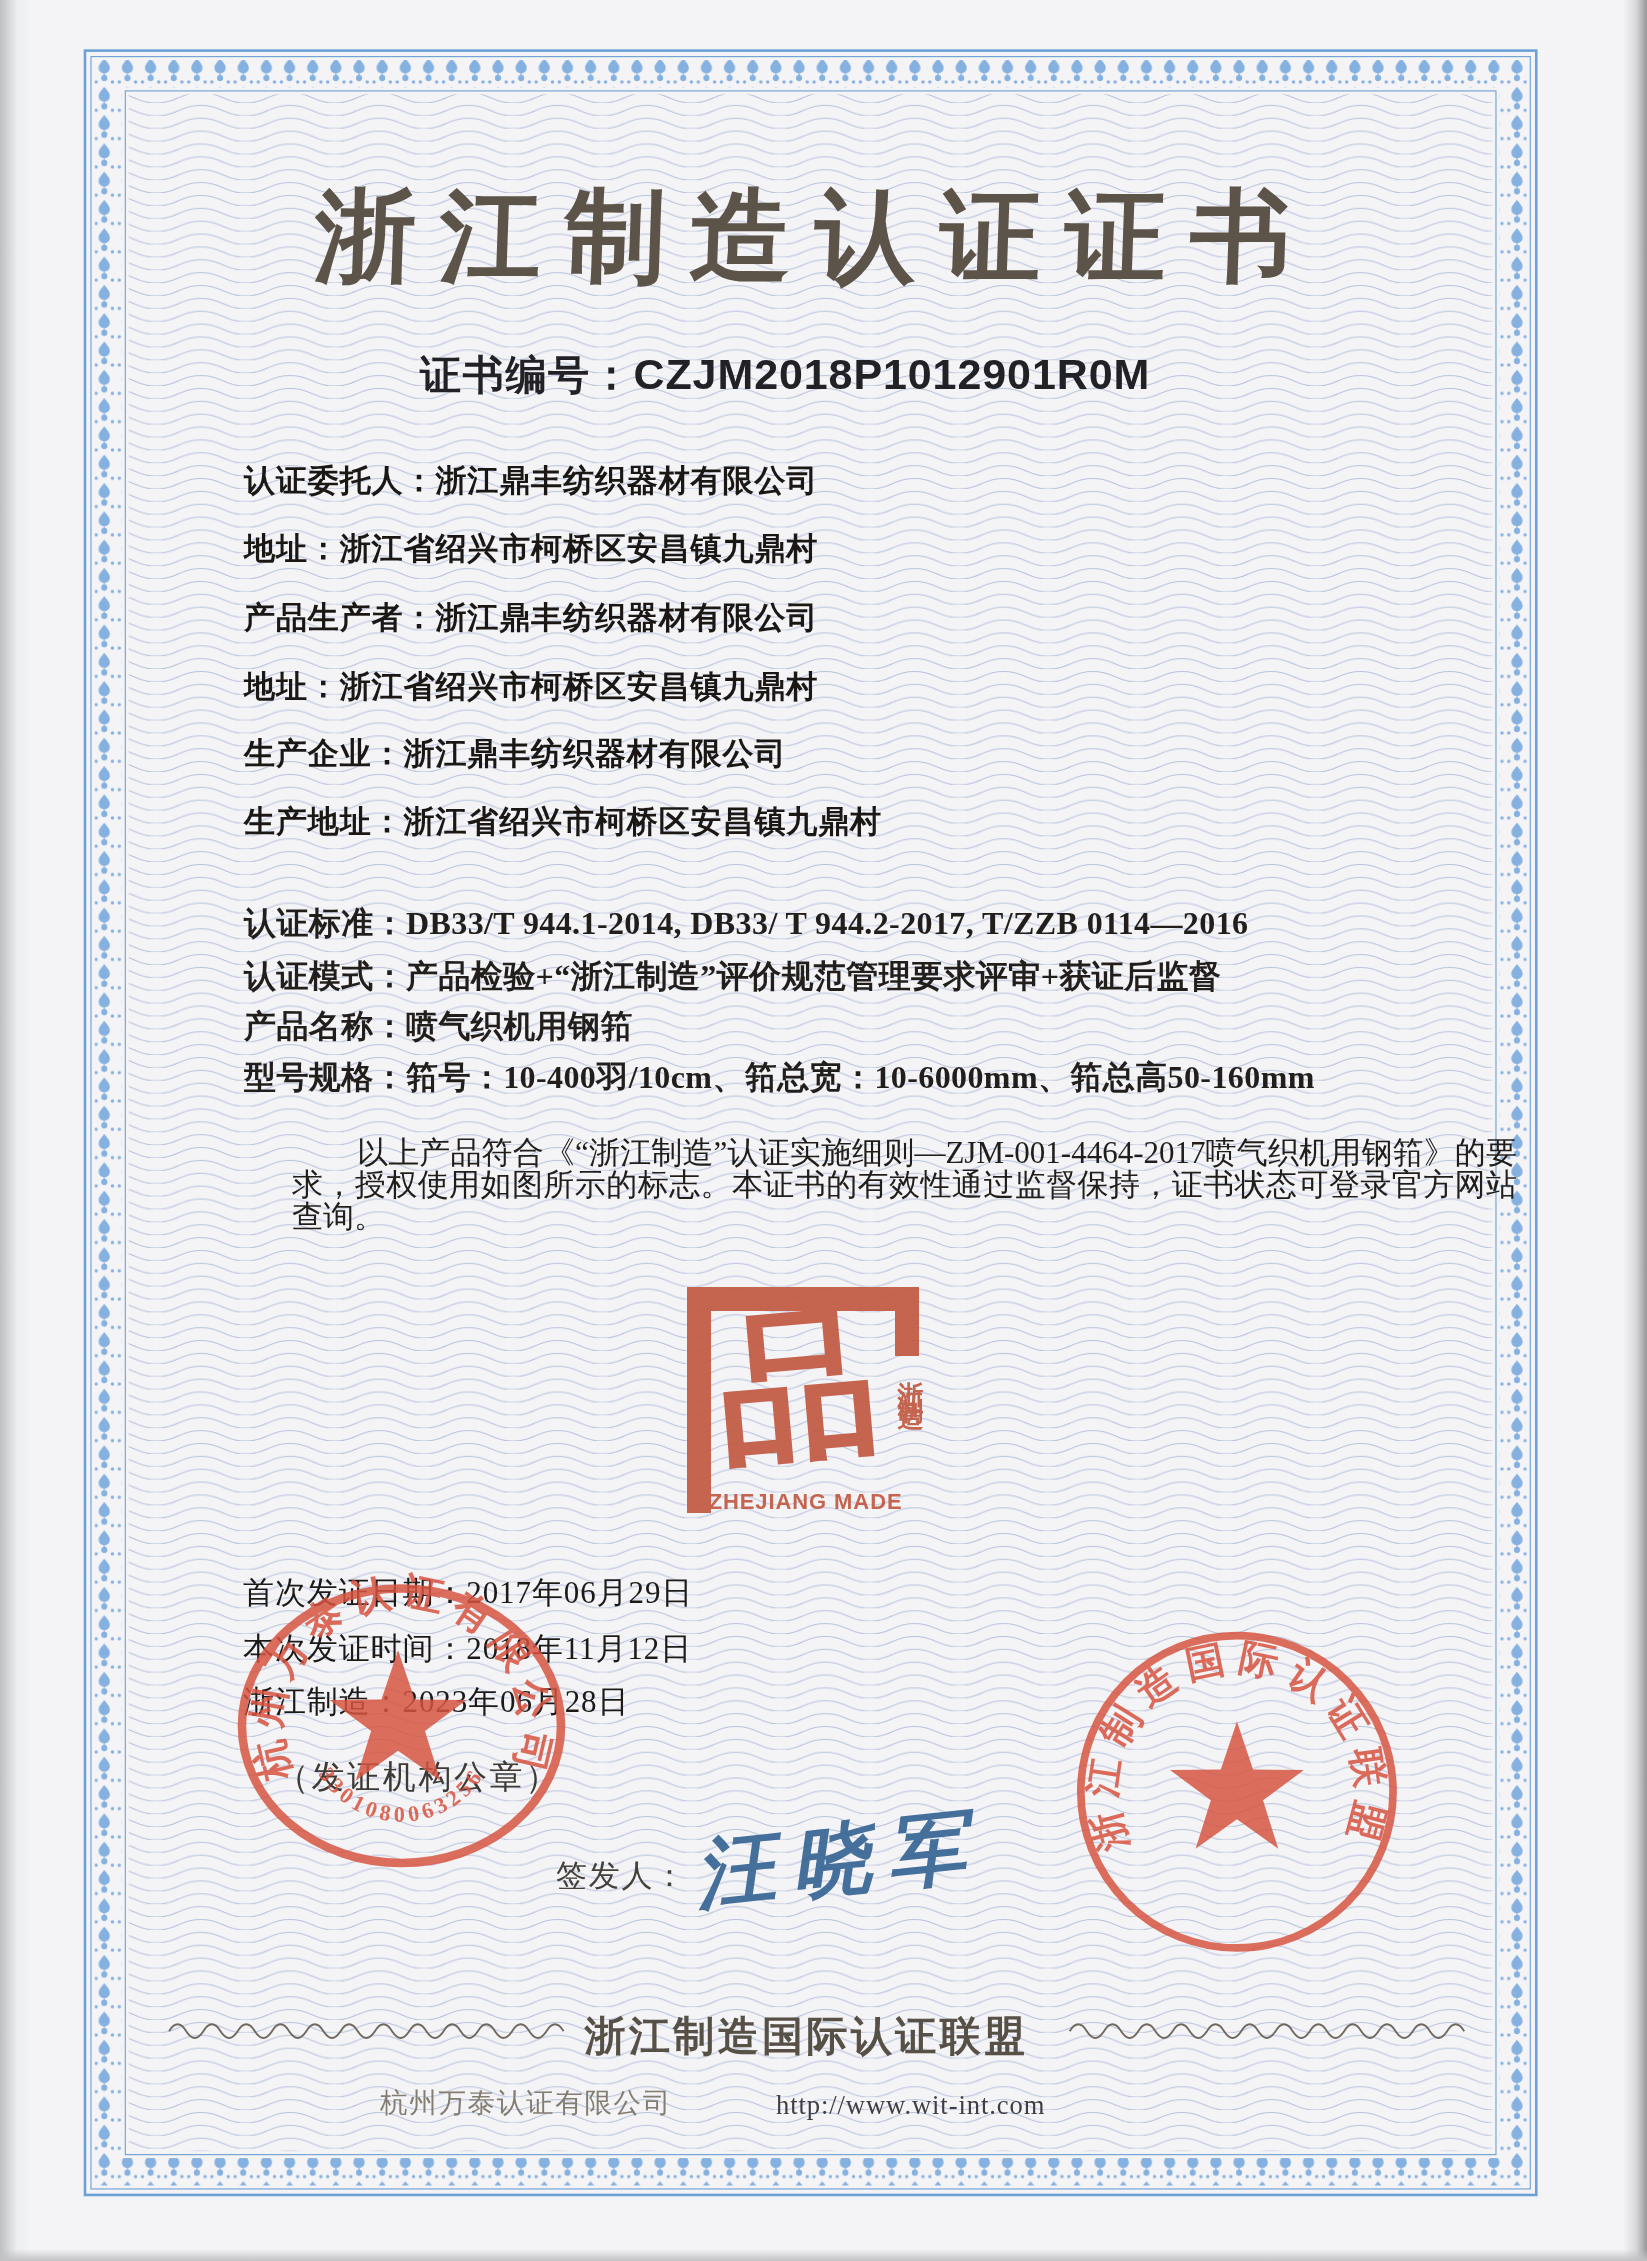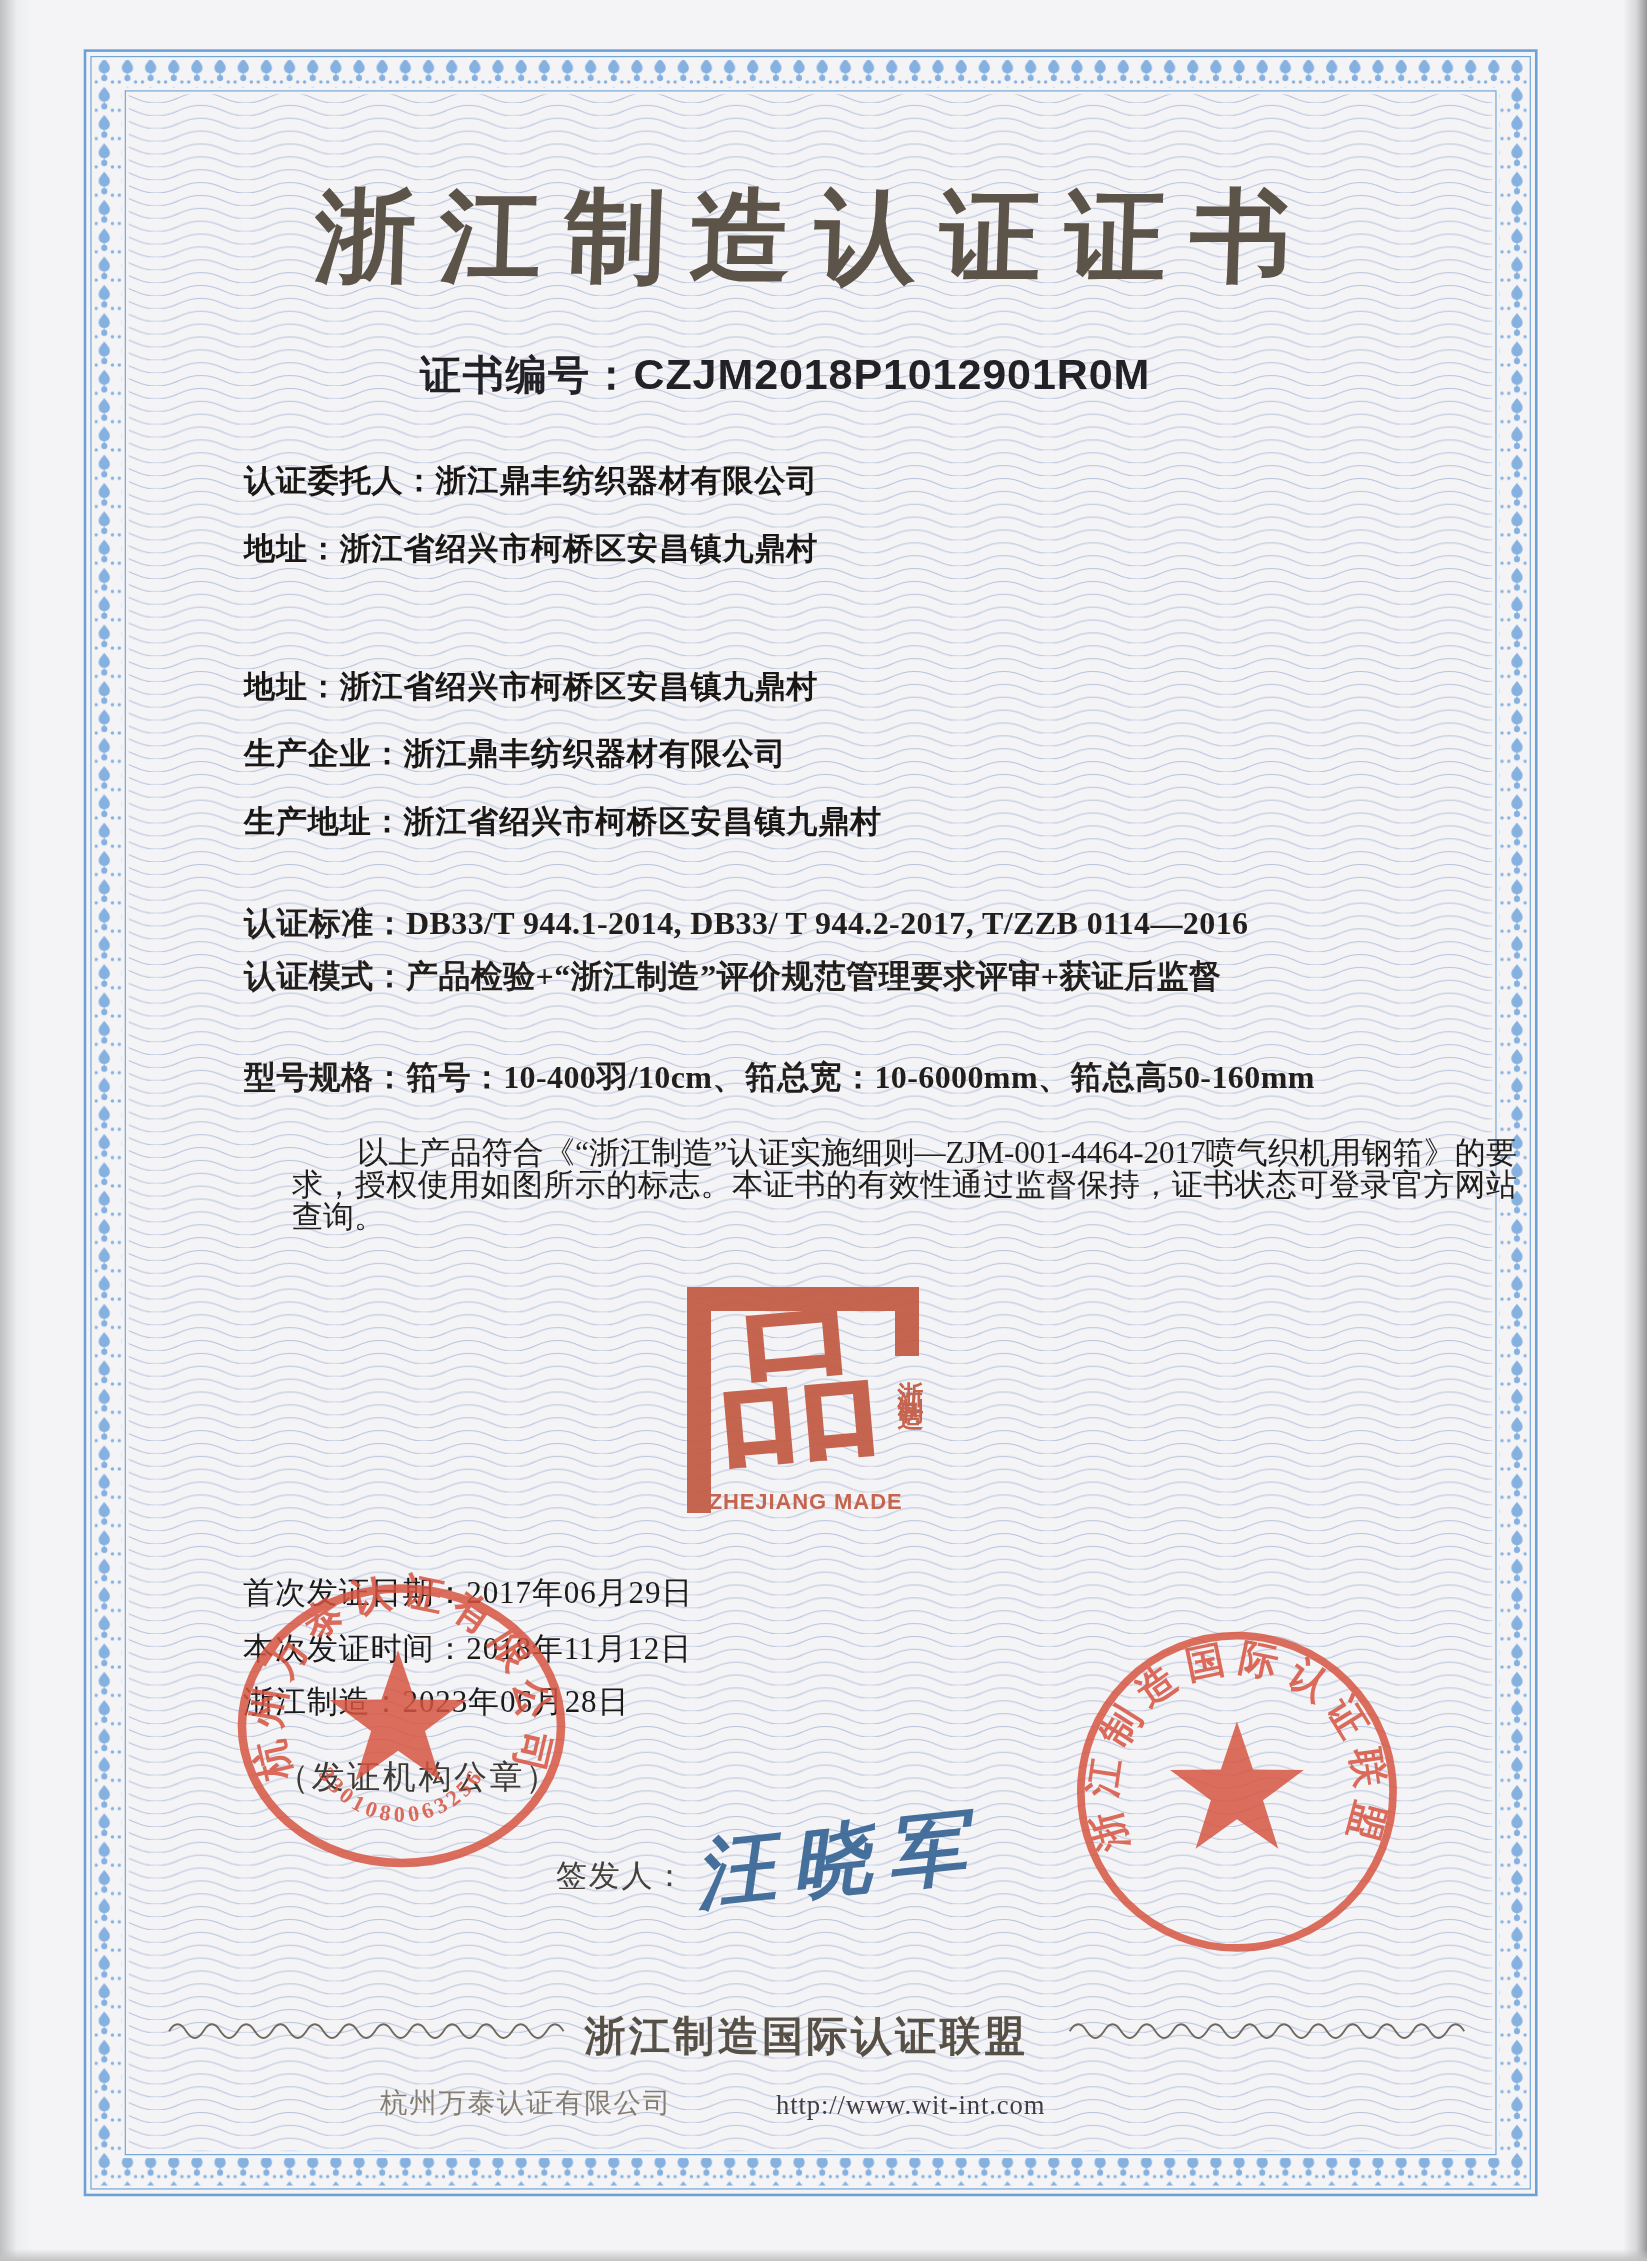--- a/index.html
+++ b/index.html
@@ -79,26 +79,28 @@
   <div class="abs edge-bottom"></div>
 
   <div class="abs title nowrap">浙江制造认证证书</div>
 
   <div class="abs certno nowrap">
     <span class="lbl">证书编号：</span><span class="val">CZJM2018P1012901R0M</span>
   </div>
 
   <div class="abs party nowrap" style="top:460px;">认证委托人：浙江鼎丰纺织器材有限公司</div>
   <div class="abs party nowrap" style="top:528px;">地址：浙江省绍兴市柯桥区安昌镇九鼎村</div>
+  <div class="abs party nowrap" style="top:597px;">产品生产者：浙江鼎丰纺织器材有限公司</div>
   <div class="abs party nowrap" style="top:666px;">地址：浙江省绍兴市柯桥区安昌镇九鼎村</div>
   <div class="abs party nowrap" style="top:801px;">生产地址：浙江省绍兴市柯桥区安昌镇九鼎村</div>
   <div class="abs party nowrap" style="top:733px;">生产企业：浙江鼎丰纺织器材有限公司</div>
 
   <div class="abs spec nowrap" style="top:902px;">认证标准：DB33/T 944.1-2014, DB33/ T 944.2-2017, T/ZZB 0114—2016</div>
   <div class="abs spec nowrap" style="top:955px;">认证模式：产品检验+“浙江制造”评价规范管理要求评审+获证后监督</div>
+  <div class="abs spec nowrap" style="top:1005px;">产品名称：喷气织机用钢筘</div>
   <div class="abs spec nowrap" style="top:1056px;">型号规格：筘号：10-400羽/10cm、筘总宽：10-6000mm、筘总高50-160mm</div>
 
   <div class="abs statement">以上产品符合《“浙江制造”认证实施细则—ZJM-001-4464-2017喷气织机用钢筘》的要求，授权使用如图所示的标志。本证书的有效性通过监督保持，证书状态可登录官方网站查询。</div>
 
   <div class="abs logo">
     <div class="bar" style="left:5.1px;top:6.9px;width:24px;height:226px;"></div>
     <div class="bar" style="left:5.1px;top:6.9px;width:232px;height:24px;"></div>
     <div class="bar" style="left:213px;top:6.9px;width:24px;height:69px;"></div>
     <div class="pin">品</div>
     <div class="vname nowrap">浙江制造</div>

